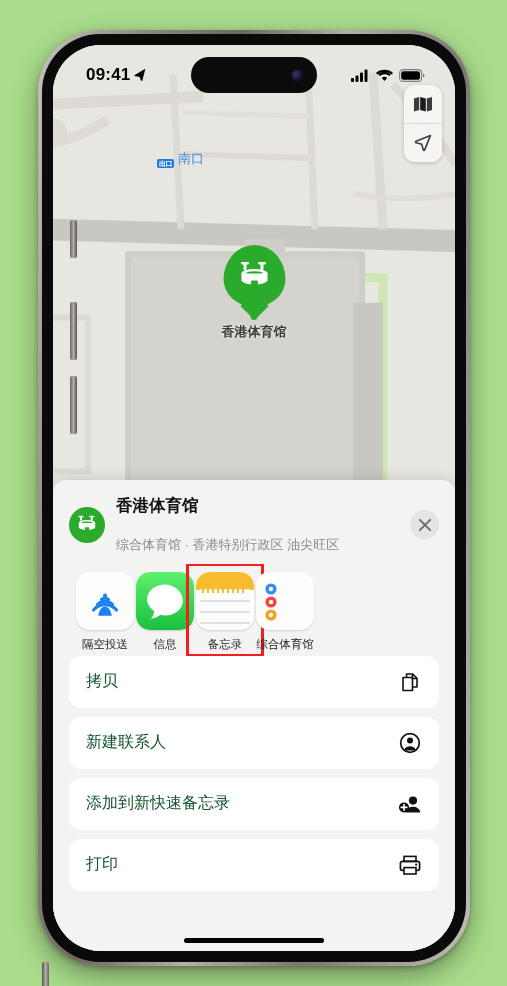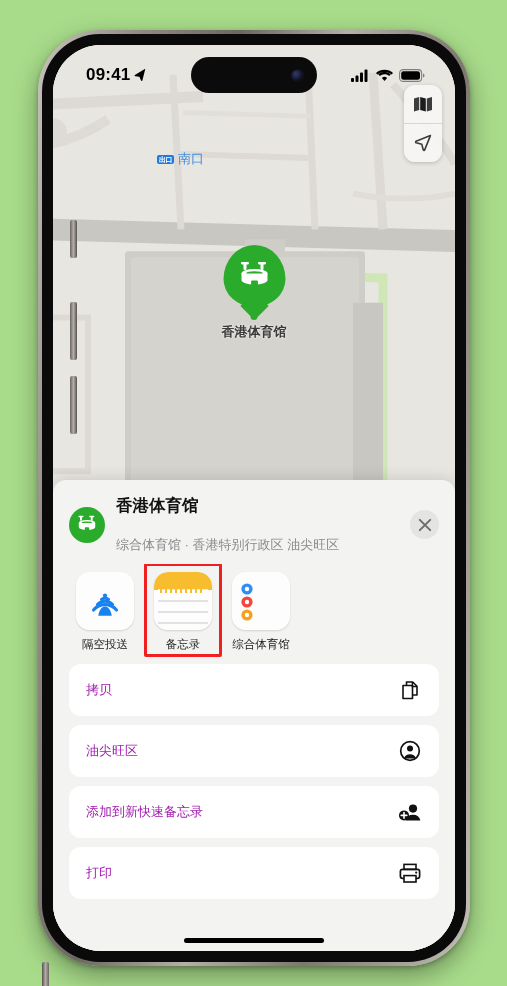--- a/index.html
+++ b/index.html
@@ -73,21 +73,21 @@
     border-radius:11px; overflow:hidden; z-index:20;
     background:rgba(246,246,244,.92);
     box-shadow:0 1px 4px rgba(0,0,0,.2);
   }
   .map-ctl { height:38px; display:flex; align-items:center; justify-content:center; }
   #map-controls .divider { height:1px; background:rgba(0,0,0,.12); }
 
   
   #transit-label {
     position:absolute; left:104px; top:105px; z-index:18;
-    display:flex; align-items:center; gap:4px;
+    display:flex; align-items:flex-end; gap:4px;
   }
   #exit-badge {
     background:#1f7ae0; color:#fff; font-size:7px; font-weight:700;
     border-radius:2px; padding:1px 2px; line-height:1;
     letter-spacing:-.5px;
   }
   #transit-name { color:#3d8de0; font-size:13px; font-weight:500; }
 
   
   #poi-pin { position:absolute; left:50%; top:200px; transform:translateX(-50%);
@@ -113,36 +113,36 @@
   #place-avatar { width:36px; height:36px; border-radius:50%; background:#2bab2b;
     flex:0 0 36px; display:flex; align-items:center; justify-content:center; }
   #place-text { flex:1; margin-left:11px; min-width:0; }
   #place-title { font-size:16.5px; font-weight:700; color:#111; line-height:1.2; }
   #place-subtitle { font-size:13px; color:#8a8a8e; margin-top:20px;
     white-space:nowrap; overflow:hidden; }
   #close-button { width:29px; height:29px; border-radius:50%; background:#e4e4e2;
     display:flex; align-items:center; justify-content:center; flex:0 0 29px; cursor:pointer; }
 
   
-  #app-row { display:flex; gap:18px; padding:8px 0 12px 22px; overflow:hidden; }
+  #app-row { display:flex; padding:8px 0 4px 22px; overflow:hidden; }
   .app-item { width:60px; flex:0 0 60px; display:flex; flex-direction:column;
     align-items:center; position:relative; cursor:pointer; }
   .app-icon { width:58px; height:58px; border-radius:14px; overflow:hidden;
     box-shadow:0 1px 2px rgba(0,0,0,.14); display:block; background:#fff; }
   .app-label { margin-top:7px; font-size:11.5px; color:#1c1c1e; white-space:nowrap; }
   #app-item-notes { position:relative;text-align:center; }
   #notes-highlight { position:absolute; left:-9px; top:-9px; width:78px; height:94px;
     border:3px solid #f02020; border-radius:2px; pointer-events:none; }
 
   
   #action-list { padding:0 16px; display:flex; flex-direction:column; gap:9px; }
   .action-group { background:#fff; border-radius:12px; overflow:hidden; }
   .action-row { height:52px; display:flex; align-items:center; justify-content:space-between;
     padding:0 17px; cursor:pointer; }
-  .action-label { font-size:13px; color:#a21caf; }
+  .action-label { font-size:16px; color:#14532d; }
   .action-icon { width:24px; height:24px; display:flex; align-items:center; justify-content:center; }
 
   #home-indicator { position:absolute; bottom:8px; left:50%; transform:translateX(-50%);
     width:140px; height:5px; border-radius:3px; background:#000; z-index:60; }
 </style>
 </head>
 <body>
 
 <div id="phone">
   <div id="bezel">
@@ -289,20 +289,33 @@
                 <path d="M17.5 38a15 15 0 0 1 23 0"></path>
                 <path d="M21.5 32.5a10.3 10.3 0 0 1 15 0"></path>
                 <path d="M25.5 27.5a5.5 5.5 0 0 1 7 0"></path>
               </g>
               <circle cx="29" cy="23.5" r="2.1" fill="#1a82f0"></circle>
               <path d="M29 34.5c-3.4 0-6.1 4.3-6.8 9.3h13.6c-.7-5-3.4-9.3-6.8-9.3z" fill="#1a82f0"></path>
             </svg>
             <span class="app-label">隔空投送</span>
           </div>
 
+          <div class="app-item">
+            <svg class="app-icon" viewBox="0 0 58 58">
+              <defs>
+                  <linearGradient id="msgGrad" x1="0" y1="0" x2="0" y2="1">
+                <stop offset="0" stop-color="#5df06d"></stop>
+                    <stop offset="1" stop-color="#19c03e"></stop>
+              </linearGradient>
+                </defs>
+              <rect width="58" height="58" rx="14" fill="url(#msgGrad)"></rect>
+              <path d="M29 12.5c-9.9 0-17.9 6.6-17.9 14.8 0 4.7 2.7 8.9 6.9 11.6.2 3.3-1.4 6.1-3.3 7.8 3.6-.3 7.2-1.8 9.6-3.7 1.5.3 3.1.5 4.7.5 9.9 0 17.9-6.6 17.9-14.8S38.9 12.5 29 12.5z" fill="#fff"></path>
+            </svg>
+            <span class="app-label">信息</span>
+          </div>
 
 
           <div class="app-item" id="app-item-notes">
             <svg class="app-icon" viewBox="0 0 58 58">
               <rect width="58" height="58" rx="14" fill="#fdfdfd"></rect>
               <path d="M0 14A14 14 0 0 1 14 0h30a14 14 0 0 1 14 14v4H0z" fill="#f7bd2e"></path>
               <g stroke="#fff" stroke-width="1.6">
                 <path d="M4 18h50"></path>
               </g>
               <g stroke="#d8d8d8" stroke-width="1.5">
@@ -351,21 +364,21 @@
                   <path d="M4 6.5h9.5v13H4z" fill="none" stroke="#111" stroke-width="1.6" stroke-linejoin="round"></path>
                   <path d="M7.5 6.5V3h6.2L18 7.2V16h-4.5" fill="none" stroke="#111" stroke-width="1.6" stroke-linejoin="round"></path>
                   <path d="M13.4 3v4.4H18" fill="none" stroke="#111" stroke-width="1.5"></path>
                 </svg>
               </span>
             </div>
           </div>
 
           <div class="action-group">
             <div class="action-row">
-              <span class="action-label">油尖旺区</span>
+              <span class="action-label">新建联系人</span>
               <span class="action-icon">
                 <svg width="22" height="22" viewBox="0 0 22 22">
                   <circle cx="11" cy="11" r="9.3" fill="none" stroke="#111" stroke-width="1.7"></circle>
                   <circle cx="11" cy="8.4" r="3" fill="#111"></circle>
                   <path d="M4.9 18.4a6.6 6.6 0 0 1 12.2 0" fill="#111"></path>
                 </svg>
               </span>
             </div>
           </div>
 

